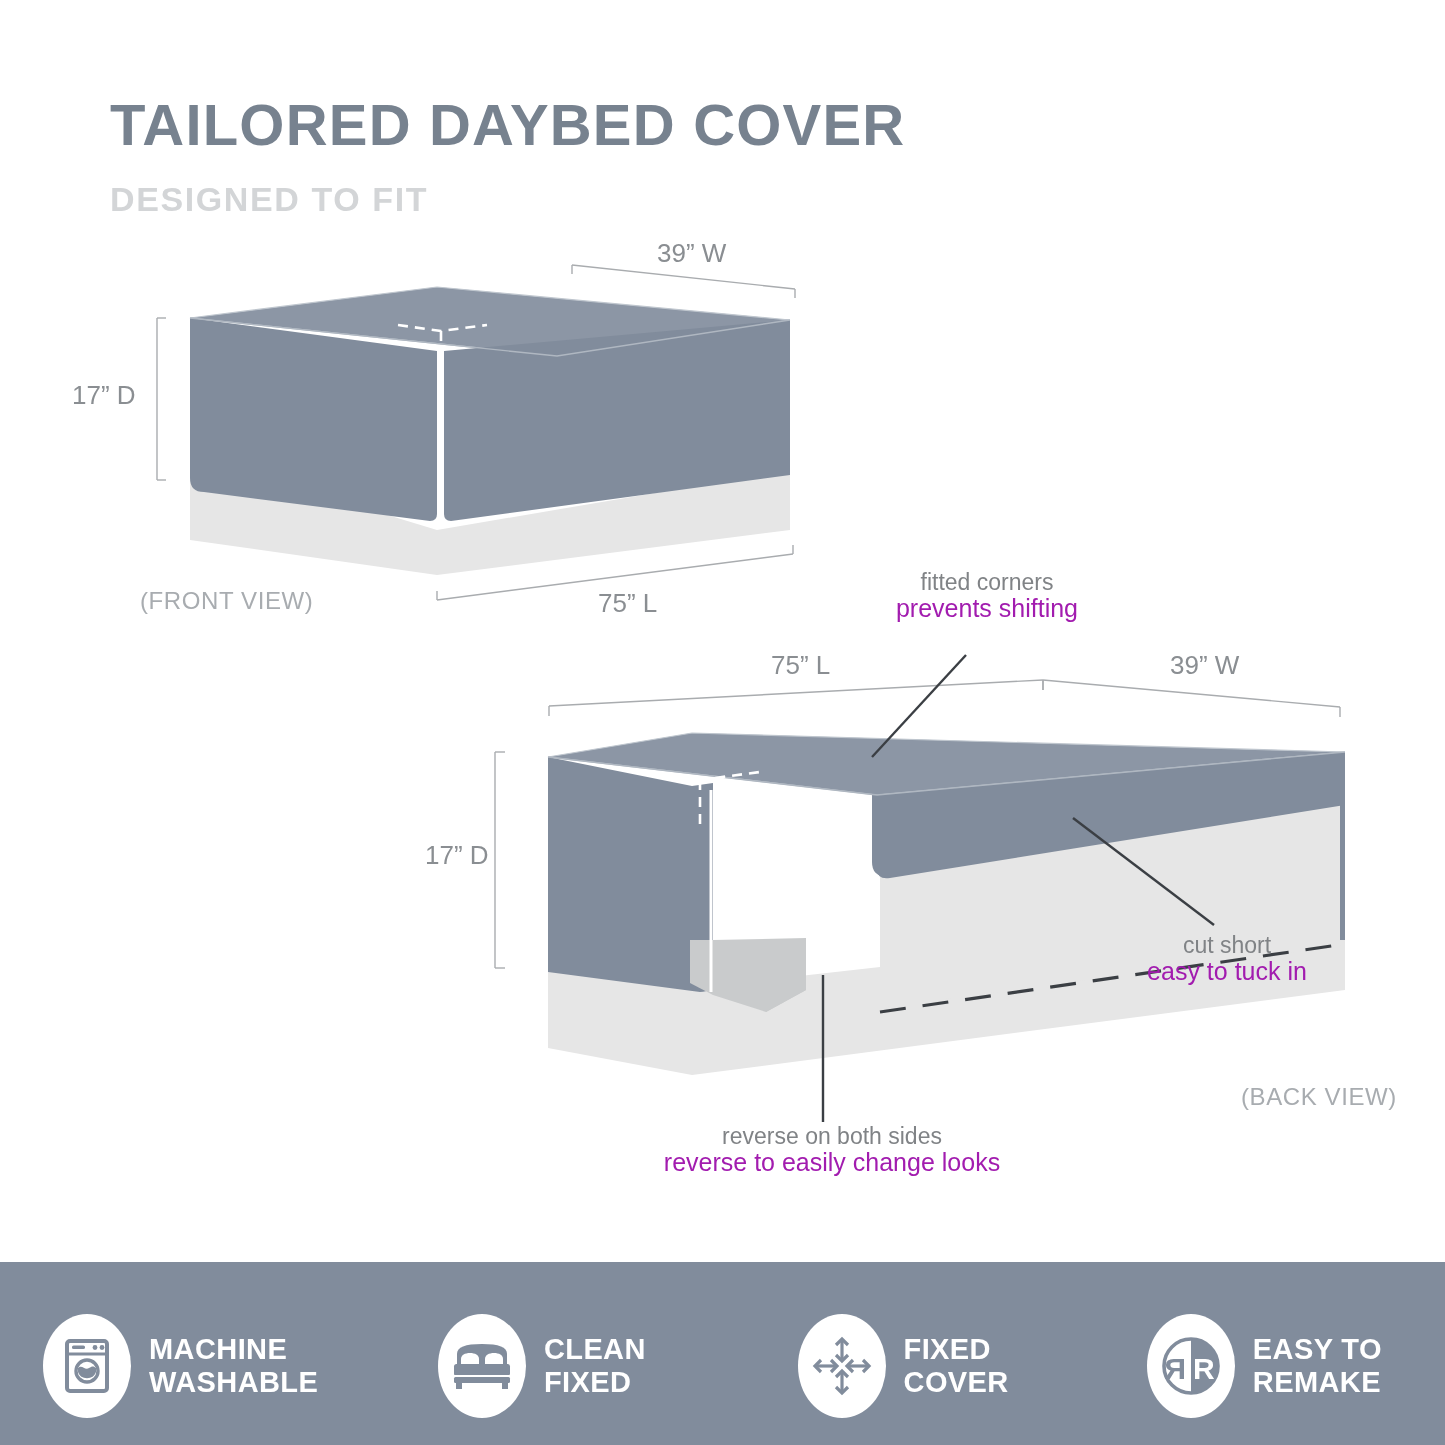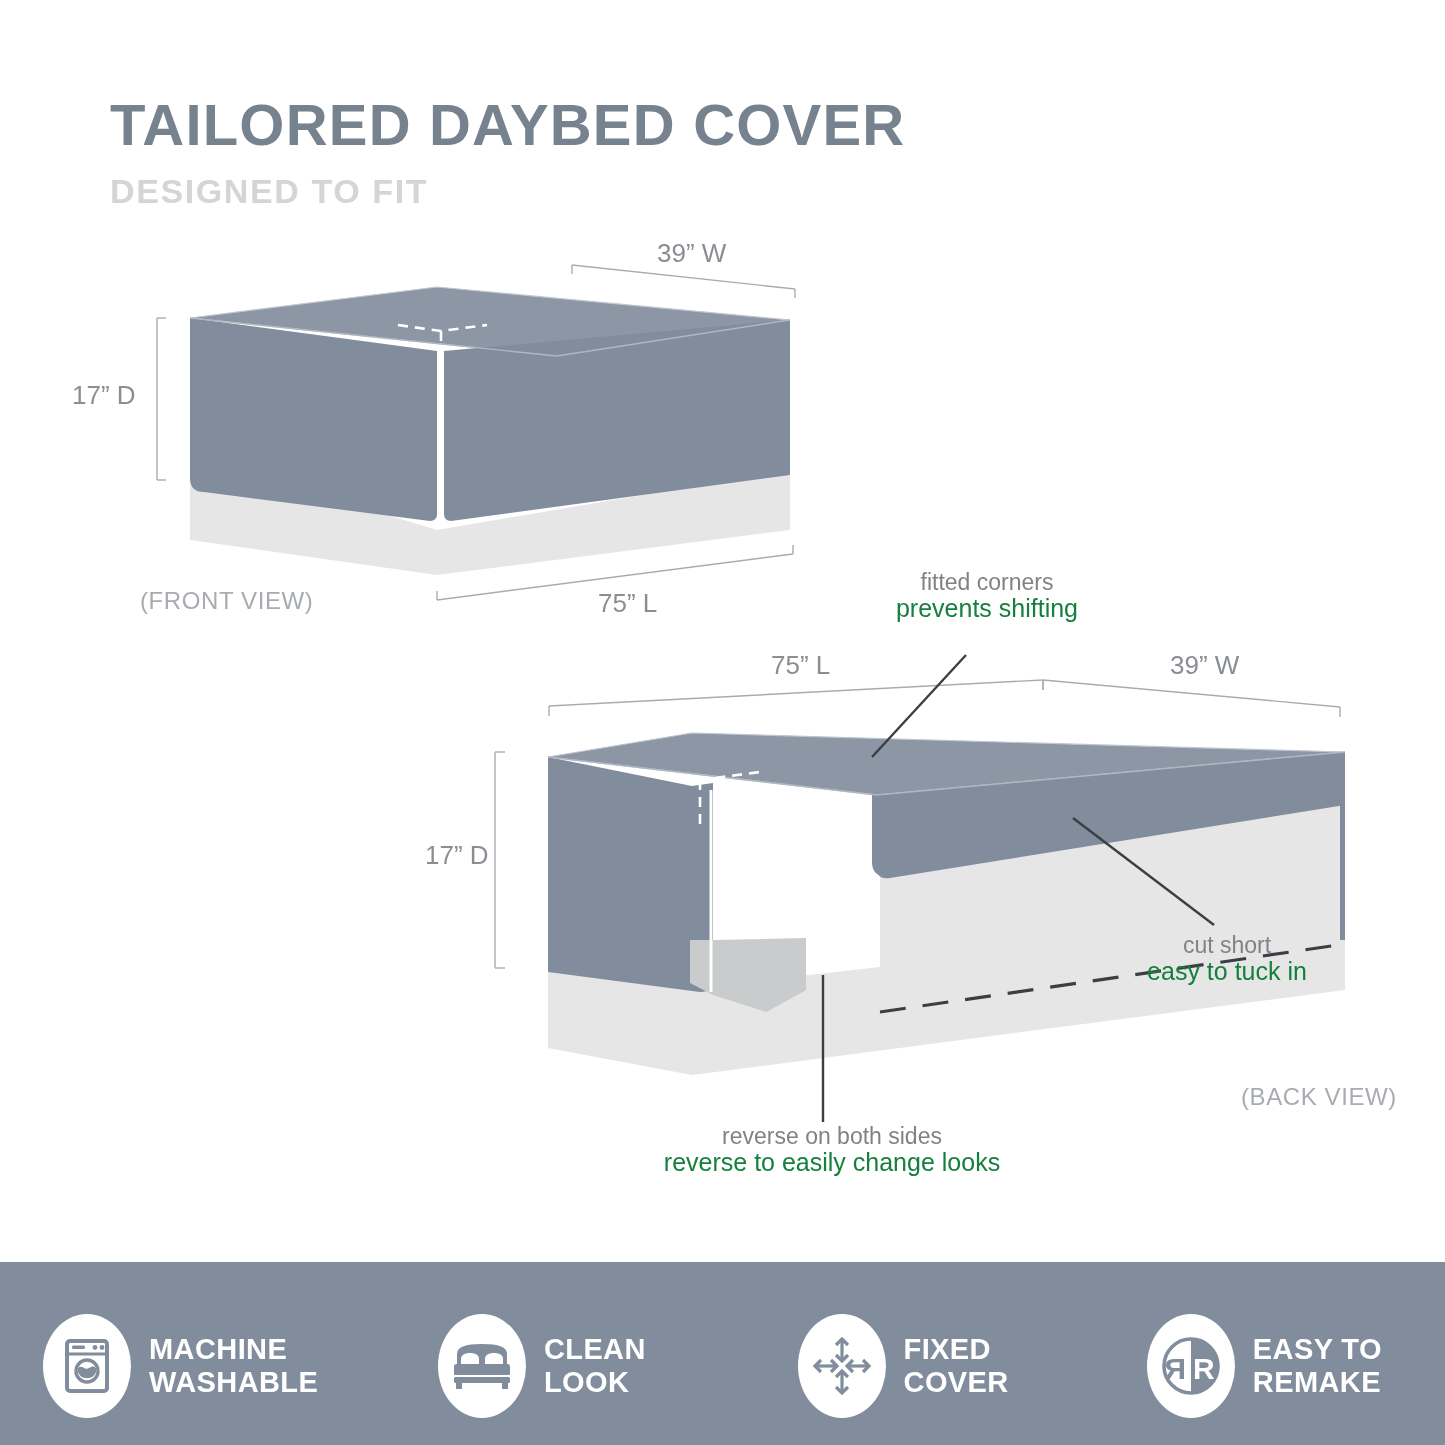--- a/index.html
+++ b/index.html
@@ -12,42 +12,42 @@
 
   
   .hdr{position:absolute;left:110px;top:96px;}
   .hdr-title{
     font-size:58px;font-weight:bold;letter-spacing:1.2px;
     color:#77828F;line-height:1.0;white-space:nowrap;
     font-family:"Liberation Sans", sans-serif;
   }
   .hdr-sub{
     font-size:34px;font-weight:bold;letter-spacing:1.6px;
-    color:#D3D5D7;line-height:1.0;margin-top:20px;white-space:nowrap;
+    color:#D3D5D7;line-height:1.0;margin-top:28px;white-space:nowrap;
   }
 
   
   #diagrams{position:absolute;left:0;top:0;width:1445px;height:1260px;}
 
   
   .dimlabel{
     position:absolute;font-size:26px;color:#8A8E92;white-space:nowrap;
     font-family:"Liberation Sans", sans-serif;
   }
   .viewlabel{
     position:absolute;font-size:24px;color:#A8ACB0;letter-spacing:.6px;
     white-space:nowrap;
     margin-left:12px;
   }
   .callout{position:absolute;text-align:center;white-space:nowrap;}
   .callout .c-main{
     font-size:23px;color:#808386;line-height:1.05;
   }
   .callout .c-sub{
-    font-size:25px;color:#15803d;line-height:1.1;margin-top:1px;
+    font-size:25px;color:#a21caf;line-height:1.1;margin-top:1px;
   }
 
   
   #featurebar{
     position:absolute;left:0;top:1262px;width:1445px;height:207px;
     background:#818C9C;display:flex;align-items:center;
   }
   .feat{
     flex:1;display:flex;align-items:center;justify-content:center;gap:18px;
   }
@@ -221,21 +221,21 @@
           <rect x="1" y="22" width="56" height="12" rx="2.5" fill="#818C9C"></rect>
           <path d="M1,34 L57,34" stroke="#FFFFFF" stroke-width="2"></path>
 
           <rect x="1" y="35" width="56" height="6" rx="1.5" fill="#818C9C"></rect>
 
           <rect x="3" y="41" width="6" height="6" fill="#818C9C"></rect>
           <rect x="49" y="41" width="6" height="6" fill="#818C9C"></rect>
         </svg>
       </div>
       <div class="feat-lbl">CLEAN
-LOOK</div>
+FIXED</div>
     </div>
 
     <div class="feat">
       <div class="feat-ico">
         <svg width="62" height="62" viewBox="0 0 62 62" aria-hidden="true">
           <g stroke="#818C9C" stroke-width="3.2" fill="none" stroke-linecap="butt">
 
             <path d="M31,4 L31,25"></path>
             <path d="M25,10 L31,4 L37,10"></path>
             <path d="M25,20 L31,26 L37,20"></path>

